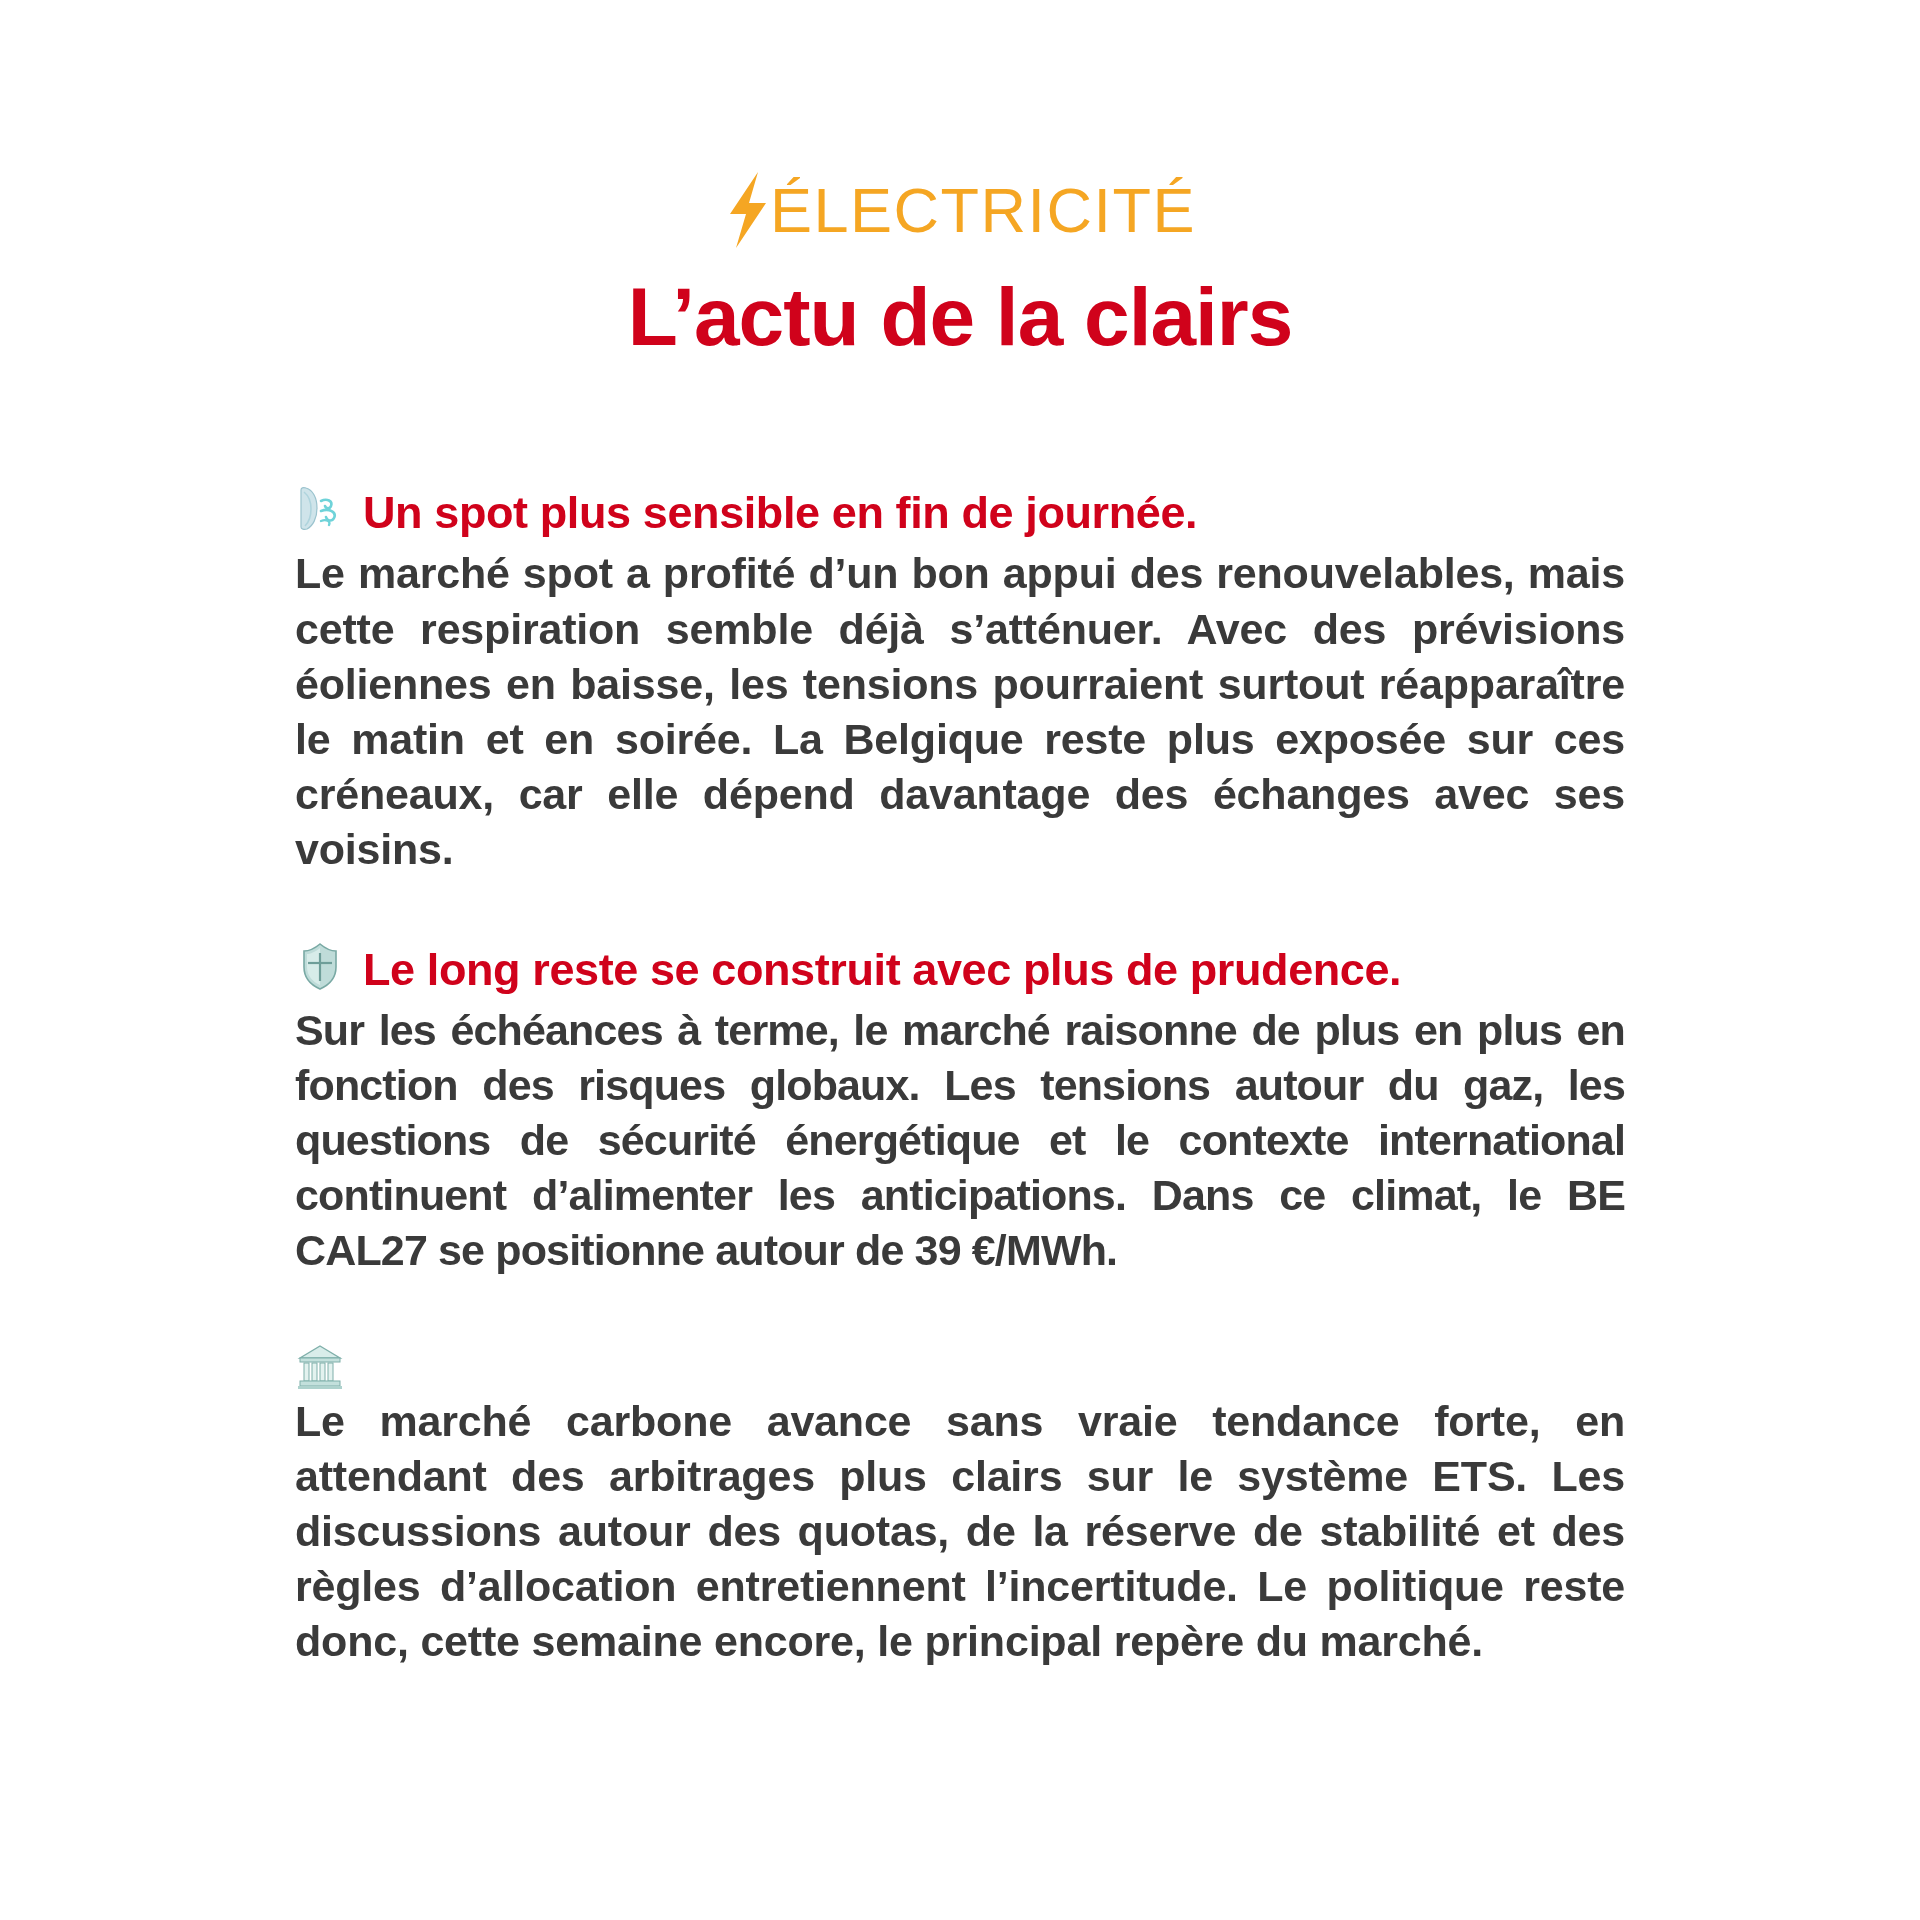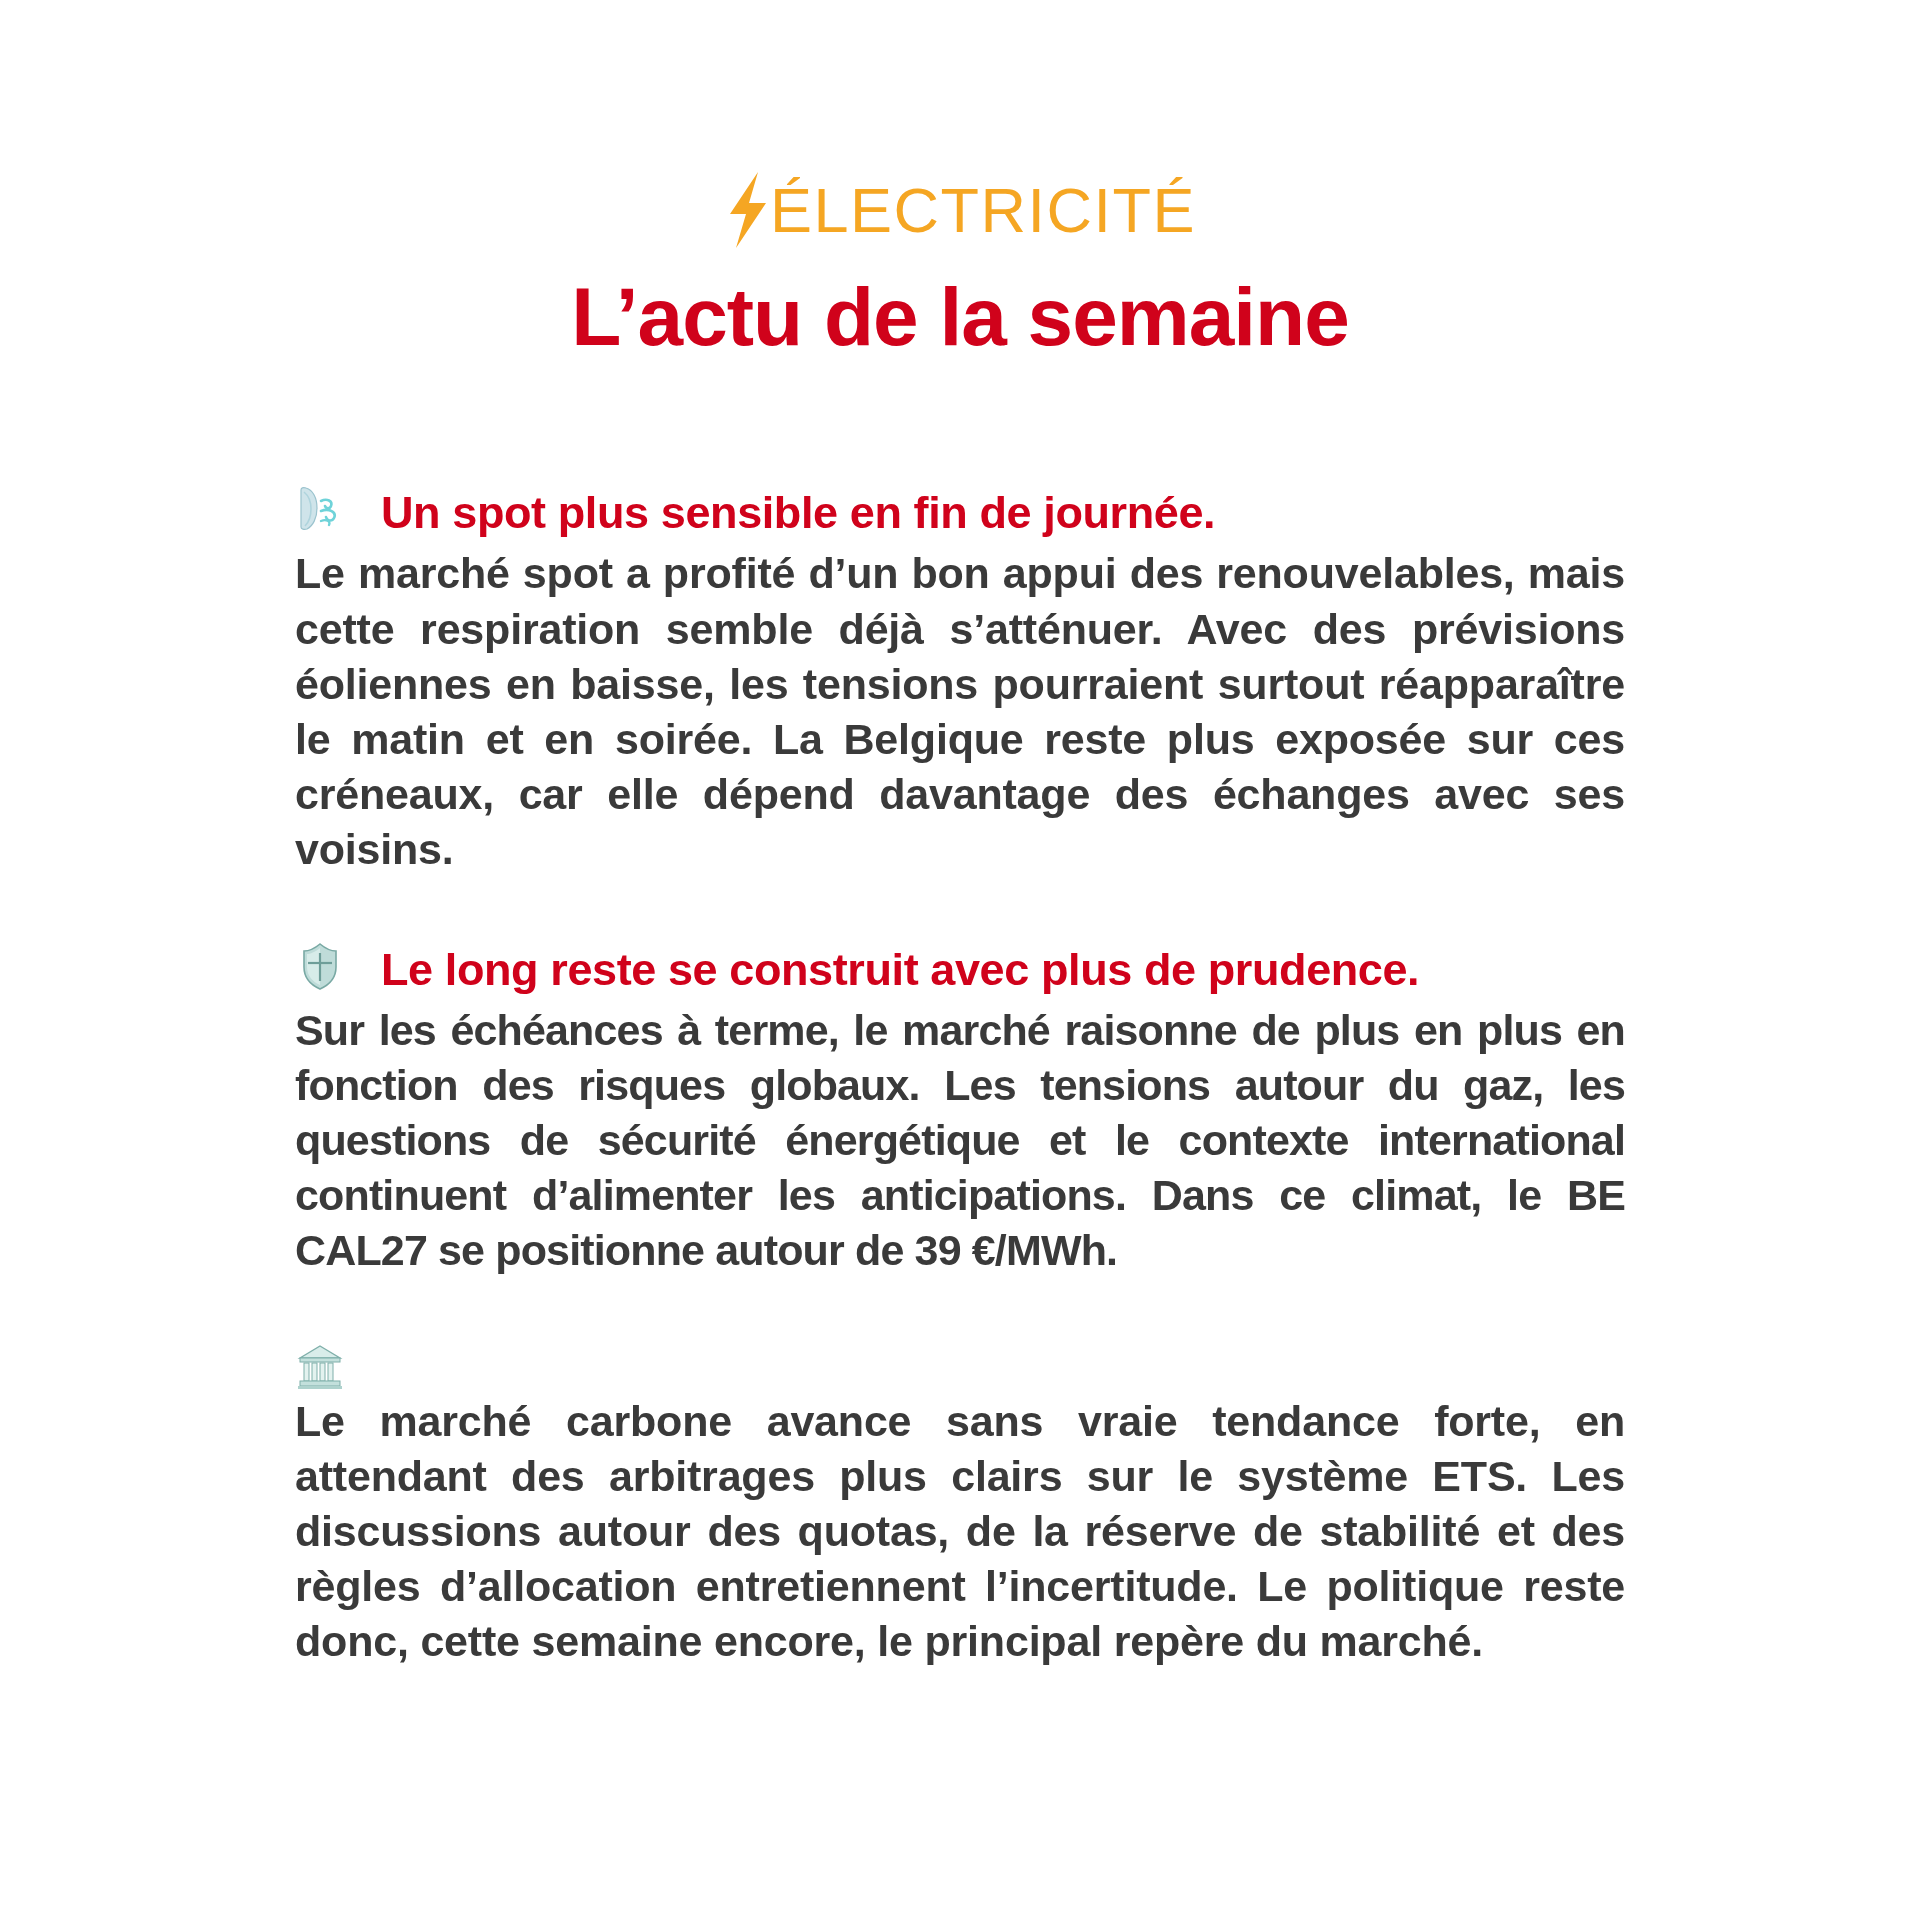--- a/index.html
+++ b/index.html
@@ -64,21 +64,21 @@
     margin: 0 auto;
     padding-top: 118px;
     width: 1330px;
   }
   .section { margin-bottom: 58px; }
   .section:last-child { margin-bottom: 0; }
 
   .section-head {
     display: flex;
     align-items: baseline;
-    gap: 36px;
+    gap: 18px;
     margin-bottom: 8px;
     line-height: 1.12;
   }
   .emoji {
     flex: 0 0 auto;
     width: 50px;
     height: 50px;
     position: relative;
     top: 6px;
   }
@@ -120,21 +120,21 @@
 
     <div class="kicker">
       <span class="bolt-icon">
         <svg viewBox="0 0 46 76" xmlns="http://www.w3.org/2000/svg" aria-hidden="true">
           <path d="M34 0 L6 42 L22 42 L12 76 L42 31 L25 31 Z" fill="#F5A623"></path>
         </svg>
       </span>
       <span class="kicker-text">ÉLECTRICITÉ</span>
     </div>
 
-    <div class="main-title">L’actu de la semaine</div>
+    <div class="main-title">L’actu de la clairs</div>
   </div>
 
   <div class="content">
 
     <div class="section">
       <div class="section-head">
         <span class="emoji">
           <svg viewBox="0 0 50 50" xmlns="http://www.w3.org/2000/svg" aria-hidden="true">
             <path d="M6 6 C6 4 8 3 11 4 C18 6 22 14 22 24 C22 34 18 42 12 45 C9 46 6 45 6 43 Z" fill="#CFE4EA" stroke="#9BC3CE" stroke-width="1.2"></path>
             <path d="M9 8 C14 12 16 18 16 25 C16 32 14 38 10 42" fill="none" stroke="#AFD4DD" stroke-width="1.6"></path>

